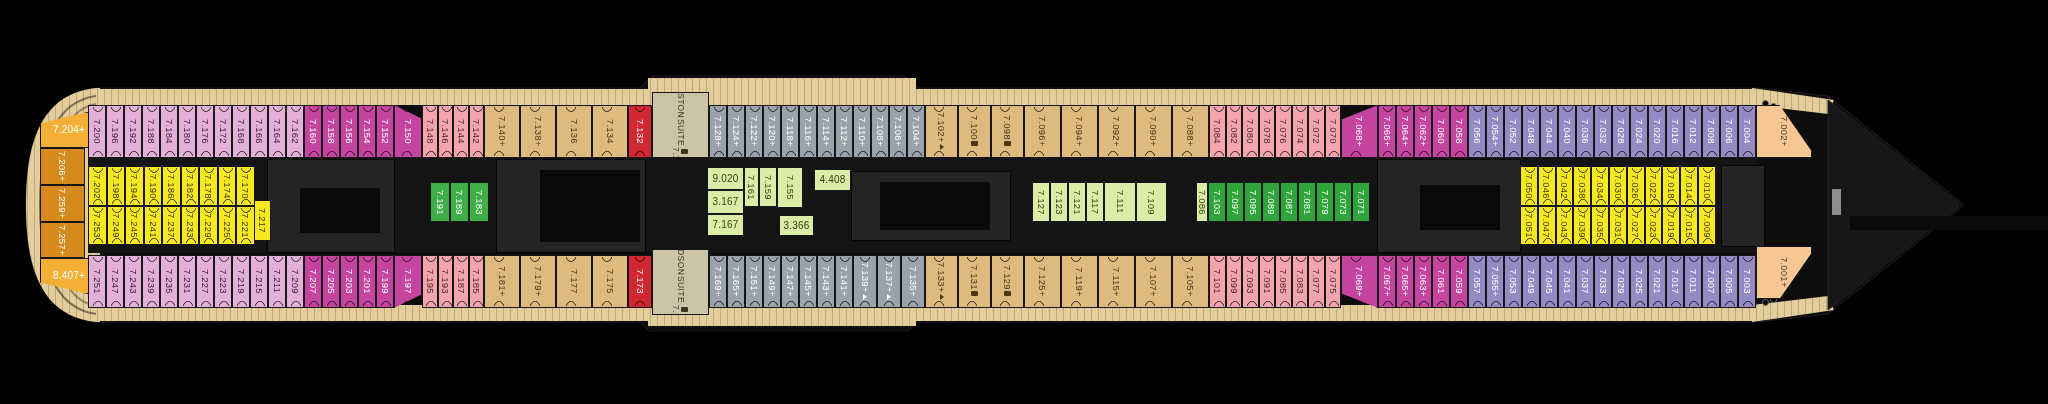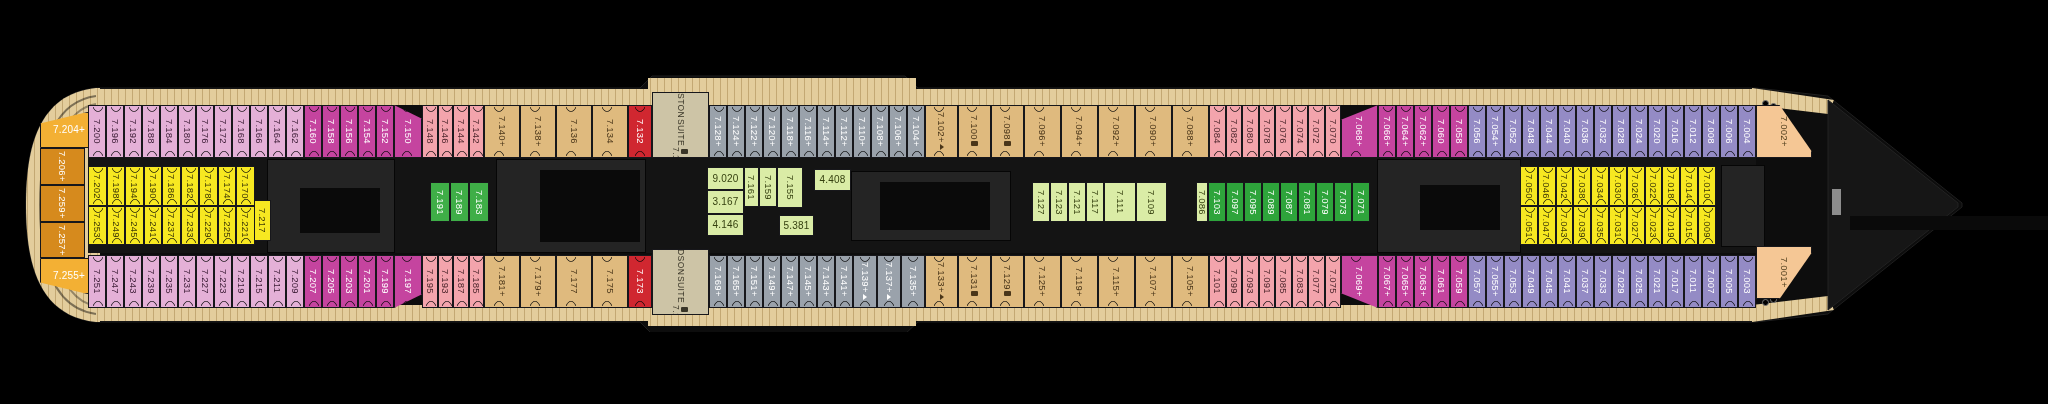--- a/index.html
+++ b/index.html
@@ -100,21 +100,21 @@
       <div class="st st-dot" style="left: 1762px; top: 100px; width: 5px; height: 5px;"></div>
       <div class="st st-dot" style="left: 1770px; top: 103px; width: 5px; height: 5px;"></div>
       <div class="st st-dot" style="left: 1762px; top: 299px; width: 5px; height: 5px;"></div>
       <div class="st st-dot" style="left: 1770px; top: 296px; width: 5px; height: 5px;"></div>
     </div>
   <div id="cabins">
       <div class="cab amber h sternT" style="left: 40px; top: 112px; width: 58px; height: 36px;"><span class="num">7.204</span>+</div>
       <div class="cab orange v" style="left: 40px; top: 148px; width: 45px; height: 37px;"><span class="num">7.206</span>+</div>
       <div class="cab orange v" style="left: 40px; top: 185px; width: 45px; height: 37px;"><span class="num">7.259</span>+</div>
       <div class="cab orange v" style="left: 40px; top: 222px; width: 45px; height: 36px;"><span class="num">7.257</span>+</div>
-      <div class="cab amber h sternB" style="left: 40px; top: 258px; width: 58px; height: 36px;"><span class="num">7.255</span>+</div>
+      <div class="cab amber h sternB" style="left: 40px; top: 258px; width: 58px; height: 36px;"><span class="num">8.407</span>+</div>
       <div class="cab pink v hk" style="left: 88px; top: 105px; width: 18px; height: 53px;">
         <span class="num">7.200</span>
       </div>
       <div class="cab pink v hk" style="left: 106px; top: 105px; width: 18px; height: 53px;">
         <span class="num">7.196</span>
       </div>
       <div class="cab pink v hk" style="left: 124px; top: 105px; width: 18px; height: 53px;">
         <span class="num">7.192</span>
       </div>
       <div class="cab pink v hk" style="left: 142px; top: 105px; width: 18px; height: 53px;">
@@ -551,36 +551,36 @@
       <div class="cab green v" style="left: 469px; top: 182px; width: 20px; height: 40px;">
         <span class="num">7.183</span>
       </div>
       <div class="cab lightgreen h" style="left: 707px; top: 167px; width: 37px; height: 23px;">
         <span class="num">9.020</span>
       </div>
       <div class="cab lightgreen h" style="left: 707px; top: 190px; width: 37px; height: 24px;">
         <span class="num">3.167</span>
       </div>
       <div class="cab lightgreen h" style="left: 707px; top: 214px; width: 37px; height: 22px;">
-        <span class="num">4.146</span>
+        <span class="num">7.167</span>
       </div>
       <div class="cab lightgreen v" style="left: 744px; top: 167px; width: 15px; height: 40px;">
         <span class="num">7.161</span>
       </div>
       <div class="cab lightgreen v" style="left: 759px; top: 167px; width: 18px; height: 40px;">
         <span class="num">7.159</span>
       </div>
       <div class="cab lightgreen v" style="left: 777px; top: 167px; width: 26px; height: 41px;">
         <span class="num">7.155</span>
       </div>
       <div class="cab lightgreen h" style="left: 814px; top: 169px; width: 37px; height: 22px;">
         <span class="num">4.408</span>
       </div>
       <div class="cab lightgreen h" style="left: 779px; top: 215px; width: 35px; height: 21px;">
-        <span class="num">5.381</span>
+        <span class="num">3.366</span>
       </div>
       <div class="cab lightgreen v" style="left: 1032px; top: 182px; width: 18px; height: 40px;">
         <span class="num">7.127</span>
       </div>
       <div class="cab lightgreen v" style="left: 1050px; top: 182px; width: 18px; height: 40px;">
         <span class="num">7.123</span>
       </div>
       <div class="cab lightgreen v" style="left: 1068px; top: 182px; width: 18px; height: 40px;">
         <span class="num">7.121</span>
       </div>

